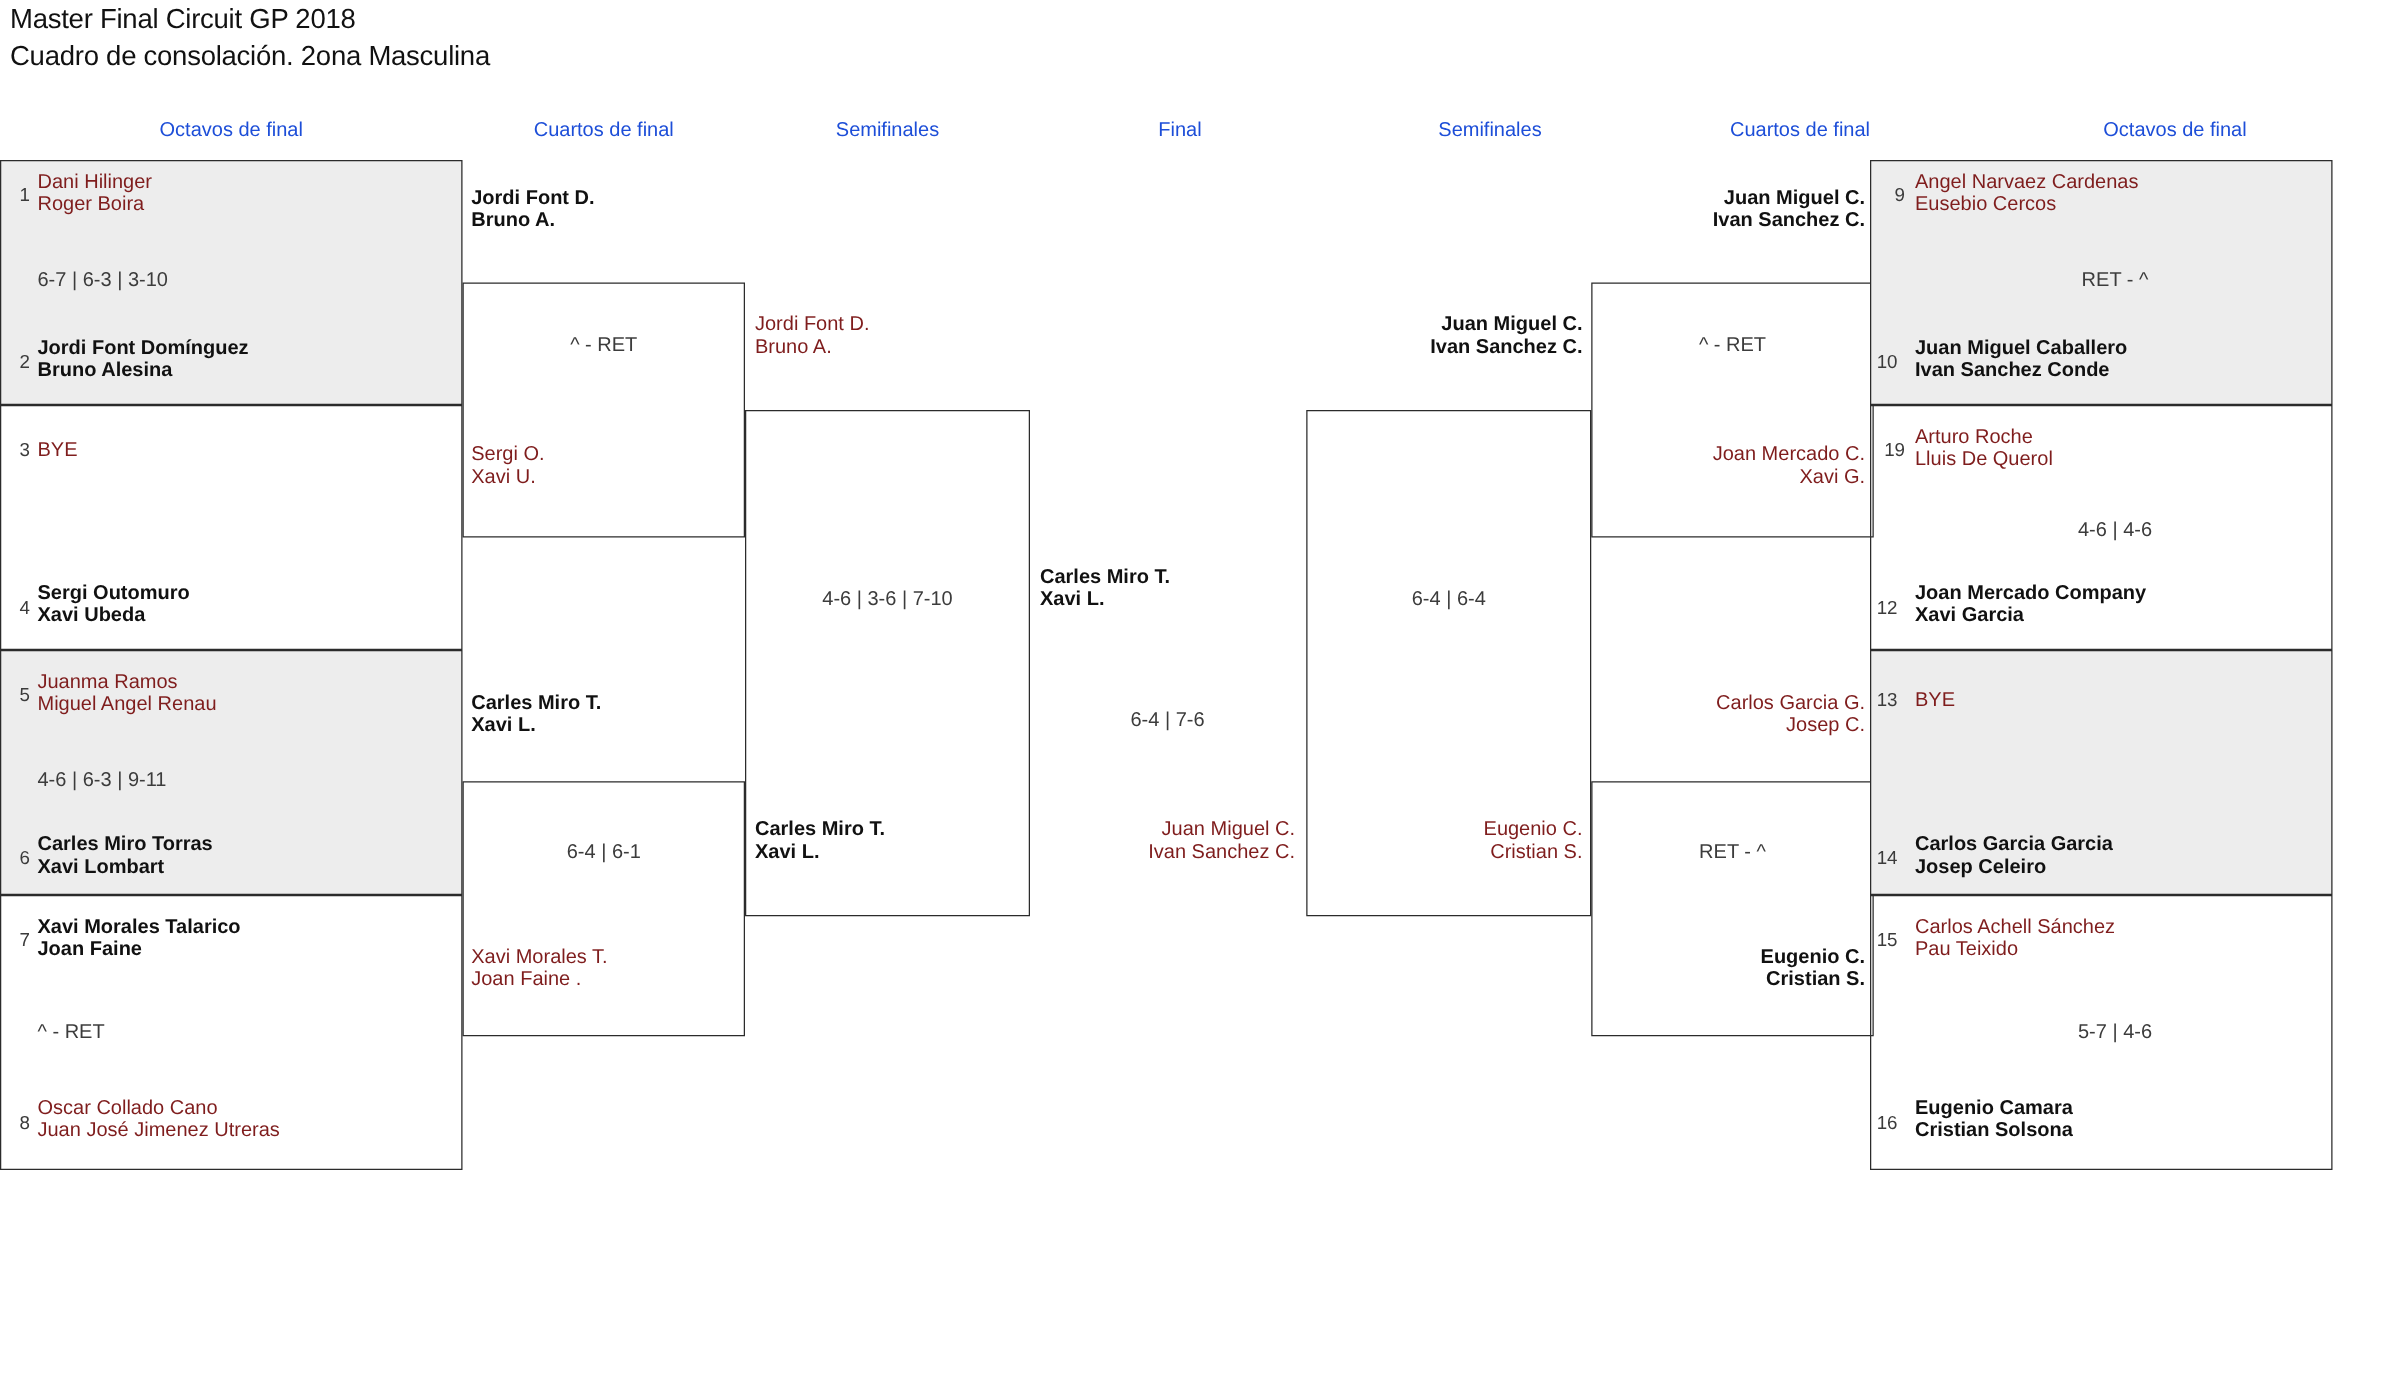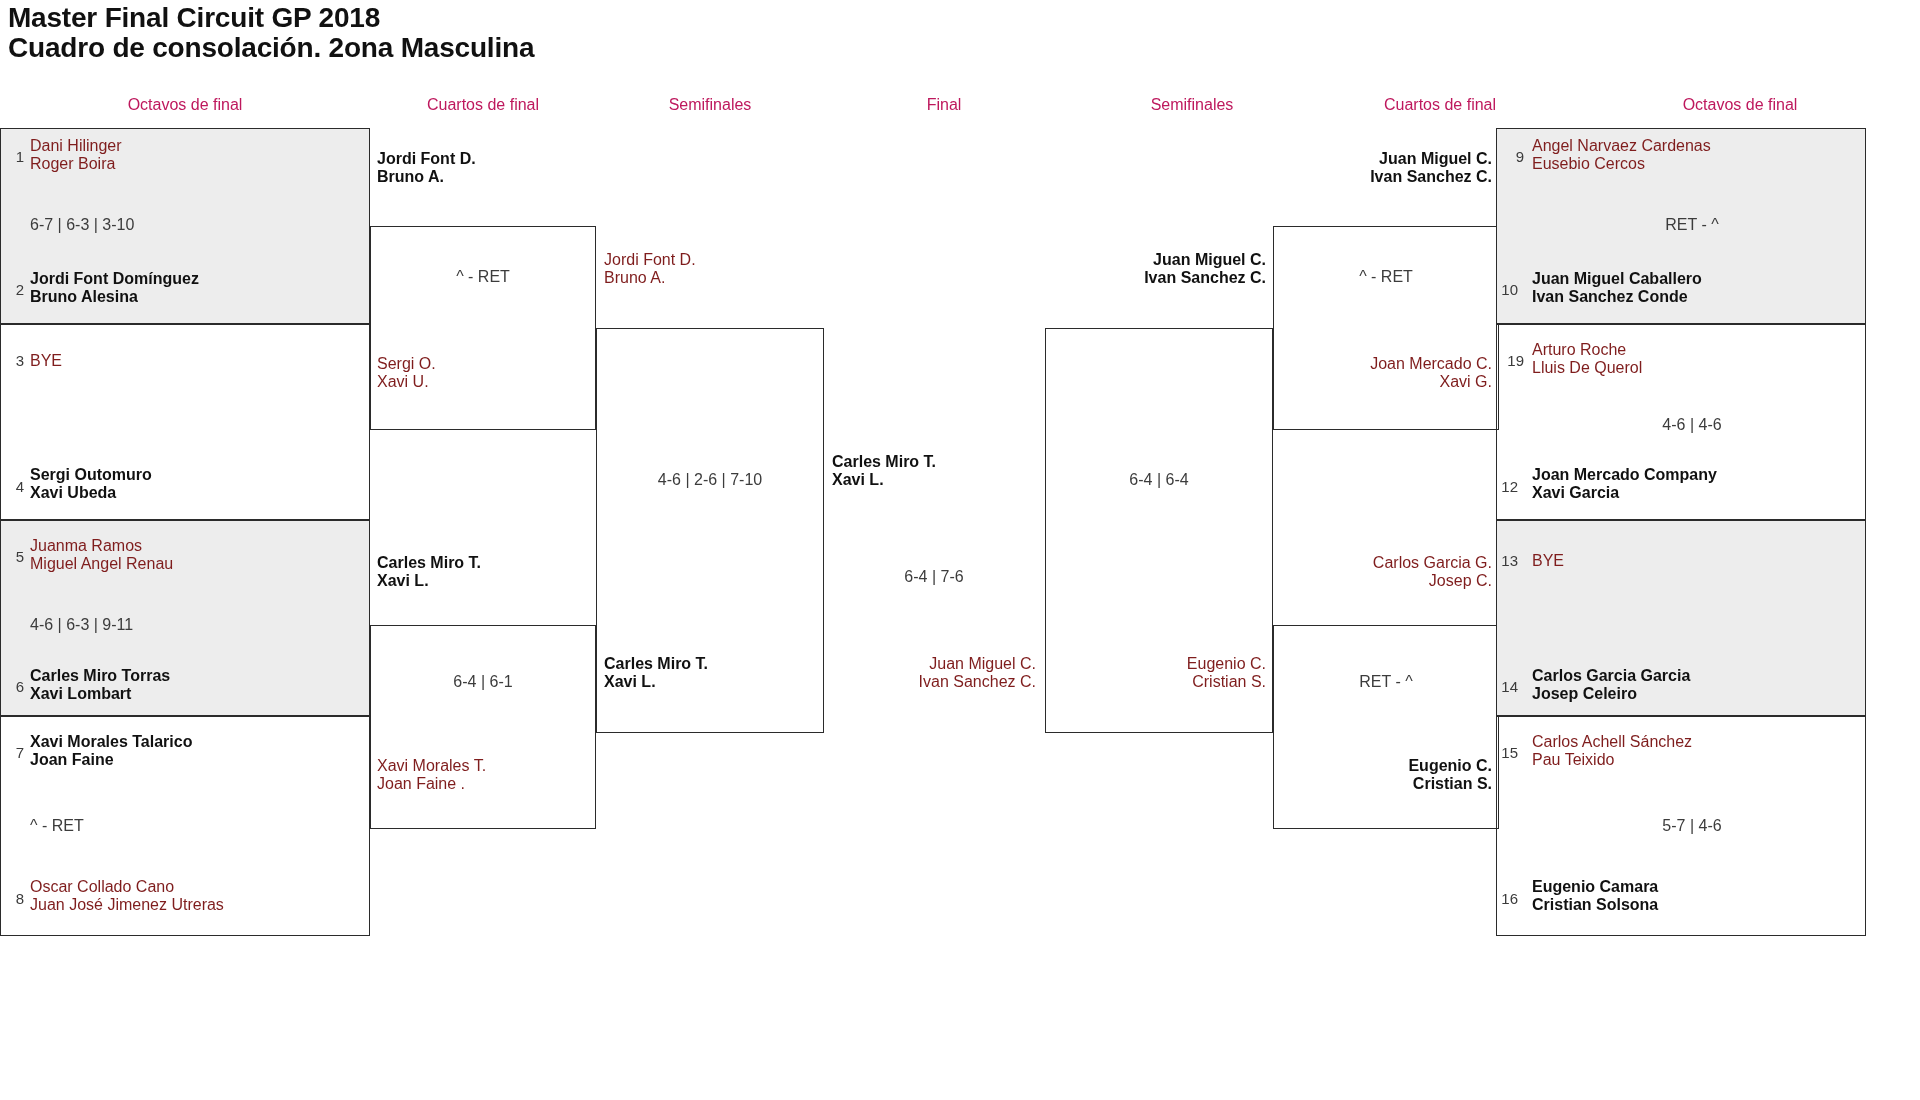--- a/index.html
+++ b/index.html
@@ -6,21 +6,21 @@
   body{
     width:1920px;height:1100px;
     background:#ffffff;
     font-family:"Liberation Sans","DejaVu Sans",sans-serif;
     color:#1a1a1a;
     overflow:hidden;
     position:relative;
   }
   .header{position:absolute;left:0;top:0;width:1920px;height:78px;}
   .title-line{
-    position:absolute;left:8px;font-size:28px;font-weight:700;
+    position:absolute;left:8px;font-size:22px;font-weight:400;
     letter-spacing:-0.2px;color:#111;white-space:nowrap;
   }
   .title-1{top:2px;}
   .title-2{top:32px;}
 
   
   .logo{position:absolute;right:16px;top:6px;width:212px;height:62px;}
   .logo-dots{position:absolute;left:0;top:6px;width:62px;height:54px;}
   .dot{position:absolute;border-radius:50%;}
   .d-blue-top{left:4px;top:8px;width:19px;height:19px;background:#1f9ad6;}
@@ -29,21 +29,21 @@
   .d-blue-bot{left:0px;top:32px;width:25px;height:25px;background:#1f9ad6;}
   .d-green-small{left:36px;top:33px;width:16px;height:16px;background:#7ab929;}
   .logo-word{
     position:absolute;left:64px;top:-2px;
     font-size:50px;font-weight:700;color:#6ab023;
     letter-spacing:-1px;font-family:"DejaVu Sans",sans-serif;
   }
 
   
   .round-head{
-    position:absolute;top:96px;font-size:16px;color:#be185d;
+    position:absolute;top:96px;font-size:16px;color:#1d4ed8;
     text-align:center;white-space:nowrap;font-weight:400;
   }
 
   
   .bracket{position:absolute;left:0;top:0;width:1920px;height:1100px;}
   .box{
     position:absolute;box-sizing:border-box;
     border:1px solid #2b2b2b;
     background:transparent;
   }
@@ -156,21 +156,21 @@
     <span class="nm los">Xavi Morales T.</span>
     <span class="nm los">Joan Faine .</span>
   </div>
 
   <div class="box" style="left:596px;top:328px;width:228px;height:405px;"></div>
 
   <div class="names" style="left:604px;top:251px;">
     <span class="nm los">Jordi Font D.</span>
     <span class="nm los">Bruno A.</span>
   </div>
-  <div class="score" style="left:604px;top:471px;width:212px;text-align:center;">4-6 | 2-6 | 7-10</div>
+  <div class="score" style="left:604px;top:471px;width:212px;text-align:center;">4-6 | 3-6 | 7-10</div>
   <div class="names" style="left:604px;top:655px;">
     <span class="nm win">Carles Miro T.</span>
     <span class="nm win">Xavi L.</span>
   </div>
 
   <div class="names" style="left:832px;top:453px;">
     <span class="nm win">Carles Miro T.</span>
     <span class="nm win">Xavi L.</span>
   </div>
   <div class="score" style="left:832px;top:568px;width:204px;text-align:center;">6-4 | 7-6</div>

